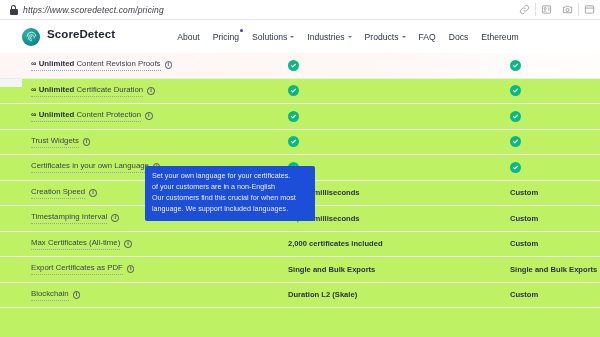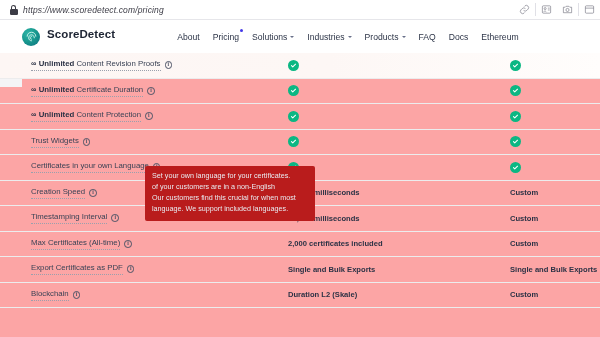--- a/index.html
+++ b/index.html
@@ -74,21 +74,21 @@
   .nav-dot {
     position: absolute; top: -3px; right: -4px;
     width: 3.4px; height: 3.4px; border-radius: 50%;
     background: #4338e8;
   }
 
   
   #table-zone {
     position: absolute; top: 53px; left: 0;
     width: 600px; height: 284px;
-    background: #fca5a5;
+    background: #bef264;
   }
   #left-gutter {
     position: absolute; top: 0; left: 0;
     width: 22px; height: 34px;
     background: #f4f4f6;
   }
   .row {
     position: relative;
     height: 25.5px;
     display: flex; align-items: center;
@@ -127,21 +127,21 @@
     width: 11px; height: 11px; border-radius: 50%;
     background: #0bb783; flex: none;
     display: flex; align-items: center; justify-content: center;
   }
   .check svg { display: block; }
 
   
   #tooltip {
     position: absolute; left: 145px; top: 166px;
     width: 170px;
-    background: #b91c1c;
+    background: #1d4ed8;
     border-radius: 2px;
     padding: 5px 7px 6px 7px;
     z-index: 50;
   }
   #tooltip p {
     font-size: 7.2px; color: #e9ebf0;
     line-height: 1.52; white-space: nowrap;
   }
 </style>
 </head>

